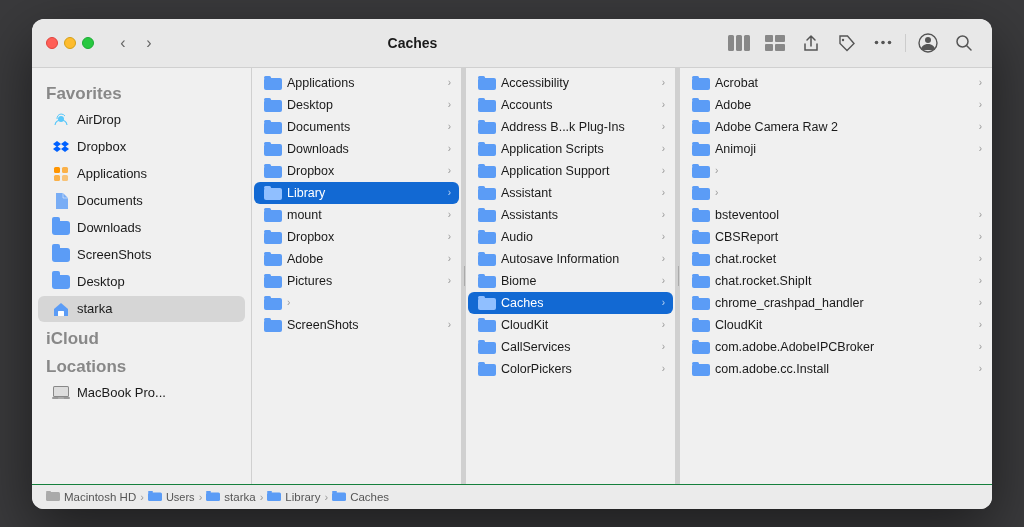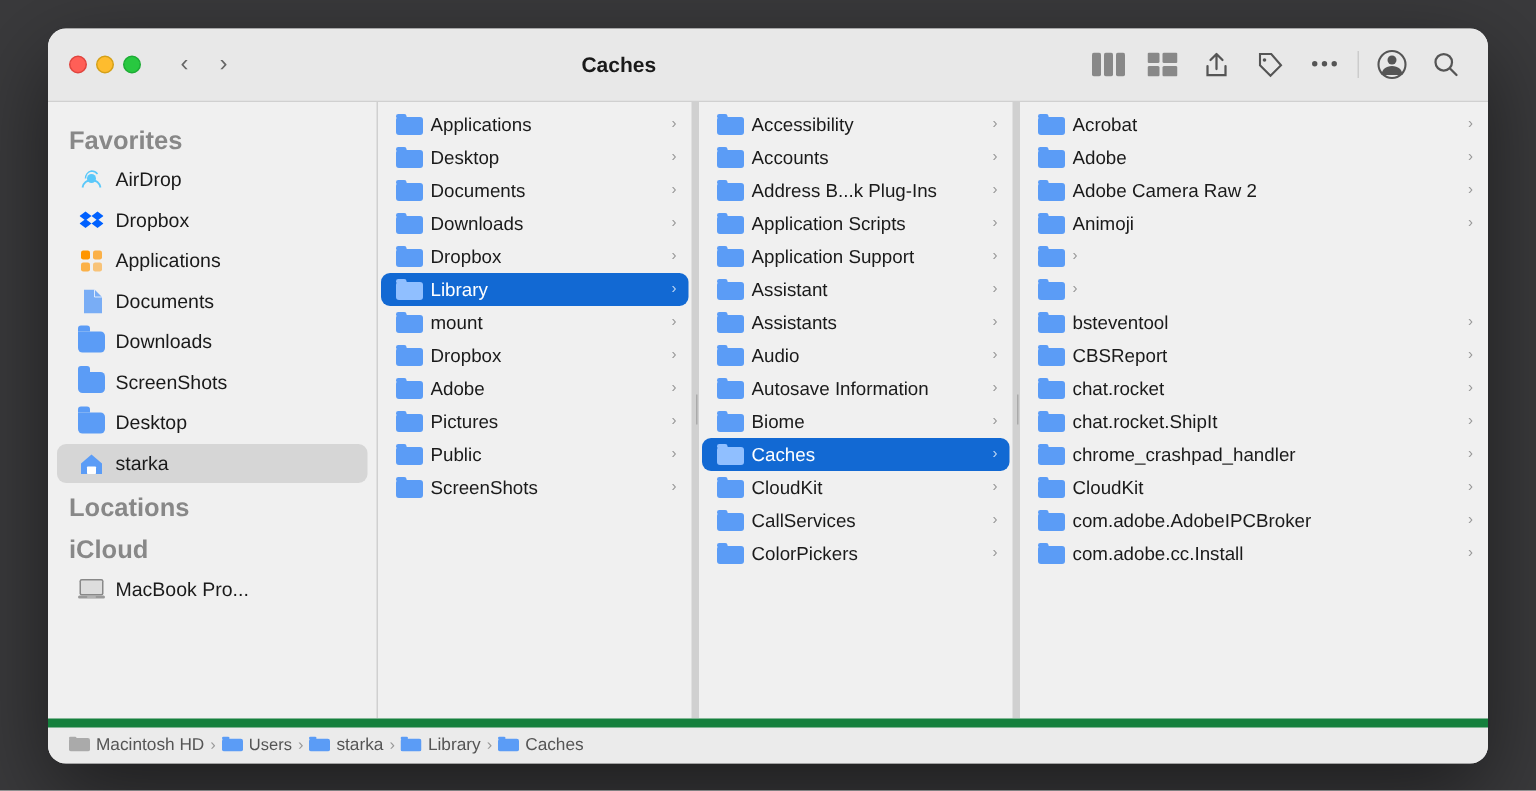--- a/index.html
+++ b/index.html
@@ -201,21 +201,21 @@
     }
     .file-chevron {
       font-size: 10px;
       color: #999;
       flex-shrink: 0;
     }
     .file-item.selected .file-chevron { color: rgba(255,255,255,0.7); }
     
     .statusbar {
       background: #ebebeb;
-      border-top: 6px solid #15803d;
+      border-top: 1px solid #15803d;
       padding: 5px 14px;
       display: flex;
       align-items: center;
       gap: 4px;
       flex-shrink: 0;
     }
     .breadcrumb-item {
       font-size: 11.5px;
       color: #555;
       display: flex;
@@ -389,23 +389,23 @@
       <div class="sidebar-item active">
         <div class="sidebar-item-icon">
           <svg width="16" height="16" viewBox="0 0 16 16" fill="none">
             <path d="M1 8L8 2l7 6v7H1V8z" fill="#5b9cf6"></path>
             <rect x="5" y="10" width="6" height="5" fill="white" rx="0.5"></rect>
           </svg>
         </div>
         <span class="sidebar-item-label">starka</span>
       </div>
 
+      <div class="sidebar-section-label">iCloud</div>
+
       <div class="sidebar-section-label">Locations</div>
-
-      <div class="sidebar-section-label">iCloud</div>
 
       <div class="sidebar-item">
         <div class="sidebar-item-icon">
           <svg width="18" height="14" viewBox="0 0 18 14" fill="none">
             <rect x="1" y="0" width="16" height="11" rx="1.5" fill="#888"></rect>
             <rect x="2" y="1" width="14" height="9" rx="0.5" fill="#ddd"></rect>
             <rect x="0" y="11" width="18" height="2" rx="1" fill="#999"></rect>
             <rect x="6" y="11.5" width="6" height="1" rx="0.5" fill="#bbb"></rect>
           </svg>
         </div>
@@ -516,21 +516,20 @@
             <span class="file-label">Pictures</span>
             <span class="file-chevron">›</span>
           </div>
           <div class="file-item">
             <div class="file-icon">
               <svg width="18" height="14" viewBox="0 0 18 14">
                 <rect x="0" y="0" width="7" height="3" rx="1.5" fill="#5b9cf6"></rect>
                 <rect x="0" y="2" width="18" height="12" rx="2" fill="#5b9cf6"></rect>
               </svg>
             </div>
-            <span class="file-label">Public</span>
             <span class="file-chevron">›</span>
           </div>
           <div class="file-item">
             <div class="file-icon">
               <svg width="18" height="14" viewBox="0 0 18 14">
                 <rect x="0" y="0" width="7" height="3" rx="1.5" fill="#5b9cf6"></rect>
                 <rect x="0" y="2" width="18" height="12" rx="2" fill="#5b9cf6"></rect>
               </svg>
             </div>
             <span class="file-label">ScreenShots</span>

